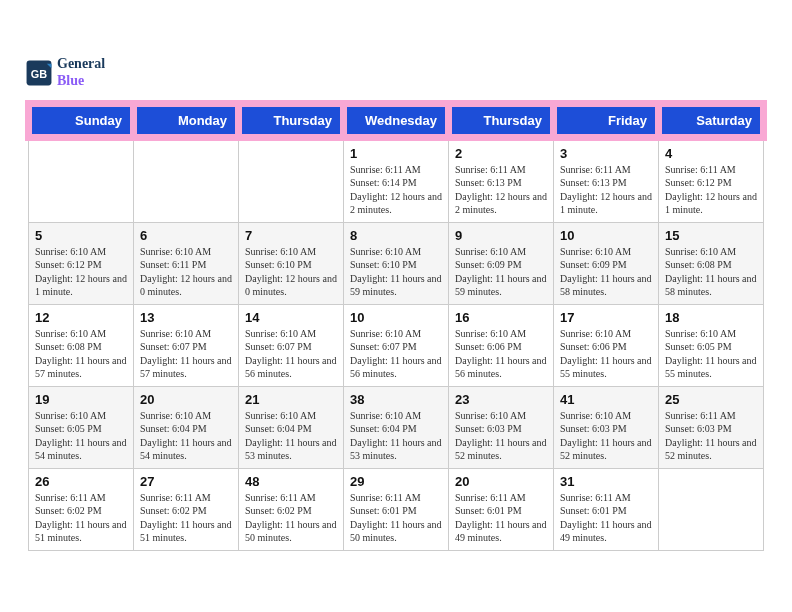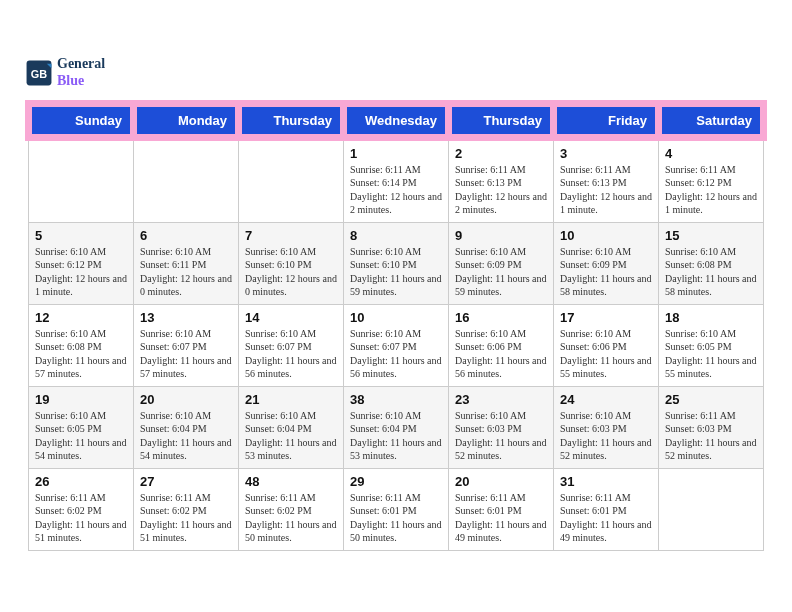--- a/index.html
+++ b/index.html
@@ -266,21 +266,21 @@
 Sunset: 6:04 PM
 Daylight: 11 hours and 53 minutes.</div>
         </td>
         <td>
           <span class="day-number">23</span>
           <div class="day-info" style="white-space: pre-line;">Sunrise: 6:10 AM
 Sunset: 6:03 PM
 Daylight: 11 hours and 52 minutes.</div>
         </td>
         <td>
-          <span class="day-number">24</span>
+          <span class="day-number">41</span>
           <div class="day-info" style="white-space: pre-line;">Sunrise: 6:10 AM
 Sunset: 6:03 PM
 Daylight: 11 hours and 52 minutes.</div>
         </td>
         <td>
           <span class="day-number">25</span>
           <div class="day-info" style="white-space: pre-line;">Sunrise: 6:11 AM
 Sunset: 6:03 PM
 Daylight: 11 hours and 52 minutes.</div>
         </td>

